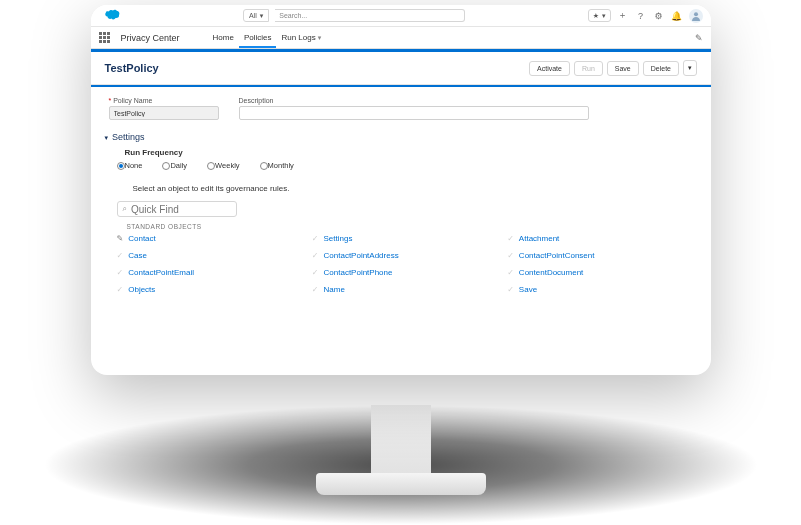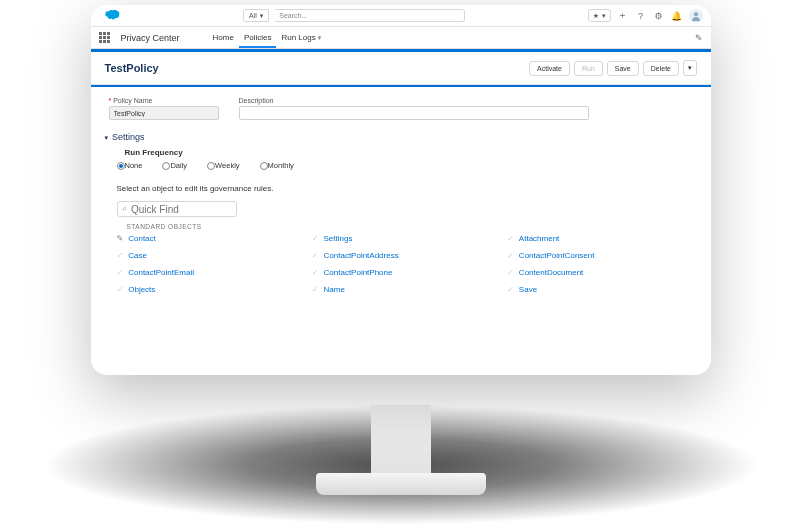--- a/index.html
+++ b/index.html
@@ -57,21 +57,21 @@
 
 .section-head{display:flex; align-items:flex-end; gap:4px; font-weight:400; font-size:9px; color:#16325c; margin:6px 0 6px -4px;}
 .collapse{font-size:7px;}
 
 .subhead{font-size:8px; font-weight:600; color:#333; margin-bottom:4px; margin-left:16px;}
 .radio-row{display:flex; gap:20px; margin-left:8px; margin-bottom:14px;}
 .radio-item{display:flex; align-items:center; font-size:7.5px;}
 .radio{width:8px; height:8px; border:1px solid #888; border-radius:50%; display:flex; align-items:center; justify-content:center;}
 .radio.sel::after{content:""; width:4px; height:4px; background:#0070d2; border-radius:50%;}
 
-.caption{font-size:8px; color:#333; margin:4px 0 8px 8px;}
+.caption{font-size:8px; color:#333; margin:4px 0 8px 24px;}
 .quick-find{width:120px; height:16px; border:1px solid #d6d6d6; border-radius:3px; display:flex; align-items:center; padding:0 5px; gap:4px; margin-left:8px; margin-bottom:6px;}
 .quick-find input{border:none; outline:none; font-size:10px; width:100%;}
 .mag{color:#888; font-size:8px;}
 
 .group-label{font-size:6.5px; letter-spacing:0.5px; color:#777; margin:4px 0 4px 18px; text-transform:uppercase;}
 
 .obj-grid{display:grid; grid-template-columns:1fr 1fr 1fr; row-gap:8px; column-gap:10px; margin-left:8px;}
 .obj-item{display:flex; align-items:center; gap:5px; font-size:8px; cursor:pointer;}
 .obj-item a{color:#0070d2; text-decoration:none;}
 .tick{color:#cfcfcf; font-size:8px;}

